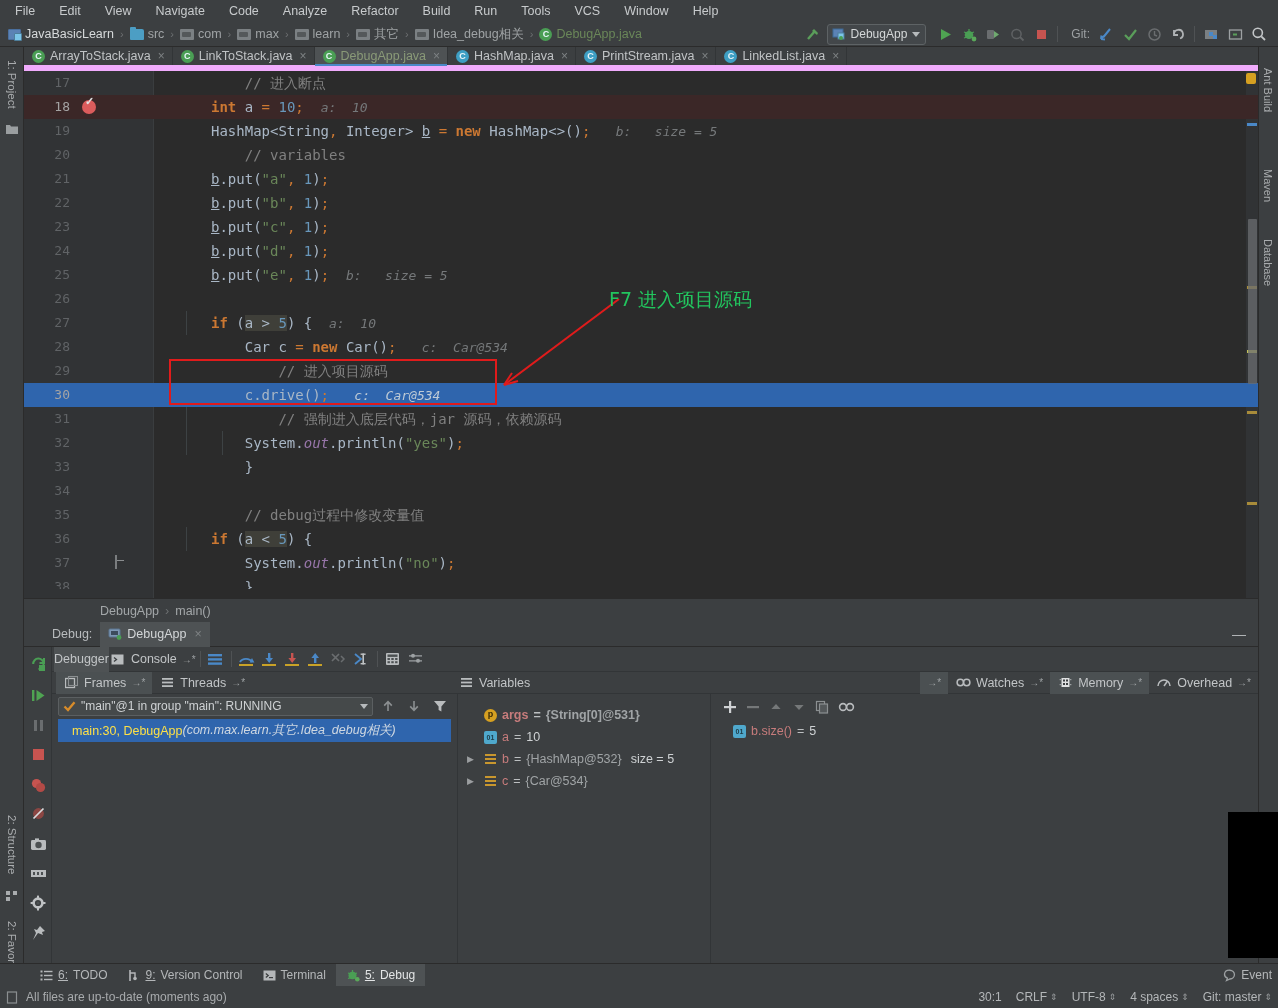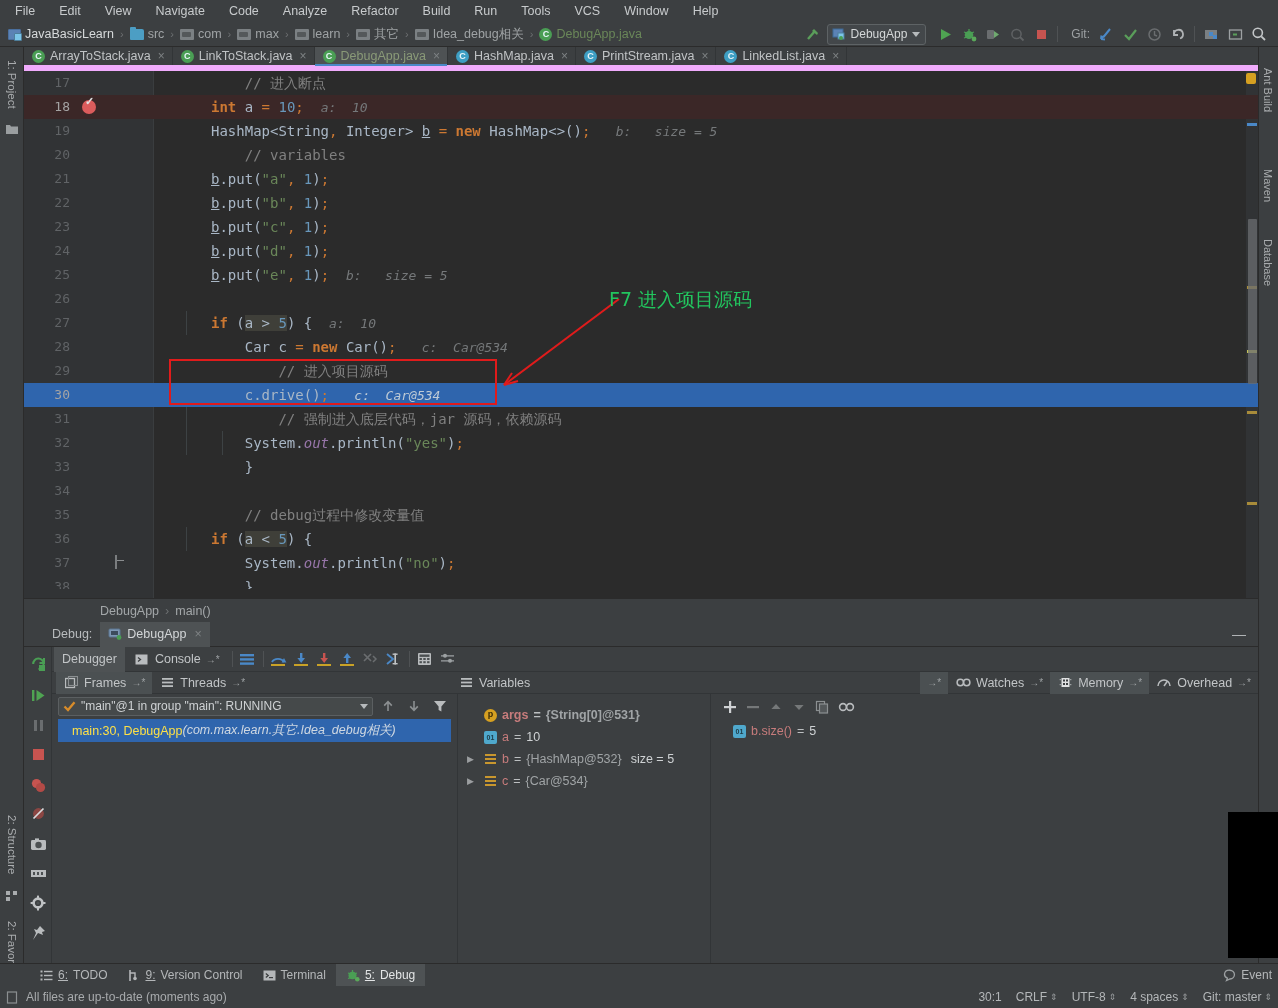--- a/index.html
+++ b/index.html
@@ -217,21 +217,21 @@
     background: #3c3f41; border-right: 1px solid #323537;
   }
   .dw-sidebar .sbtn { width: 28px; height: 28px; display: flex; align-items: center; justify-content: center; }
 
   .dw-main { position: absolute; left: 28px; right: 0; top: 0; bottom: 0; }
   .dbg-toolbar {
     height: 25px; display: flex; align-items: center; gap: 1px;
     padding-left: 2px; border-bottom: 1px solid #323537;
   }
   .dbg-tabbtn {
-    height: 25px; padding: 0 8px; display: flex; align-items: center; gap: 5px;
+    height: 25px; padding: 0 0; display: flex; align-items: center; gap: 5px;
     font-size: 12.5px; color: #c2c5c7;
   }
   .dbg-tabbtn.sel { background: #4e5254; }
   .tico { width: 16px; height: 16px; display: flex; align-items: center; justify-content: center; }
 
   .pane-tabs {
     height: 22px; display: flex; align-items: center;
     border-bottom: 1px solid #323537; background: #3c3f41;
   }
   .pt {

